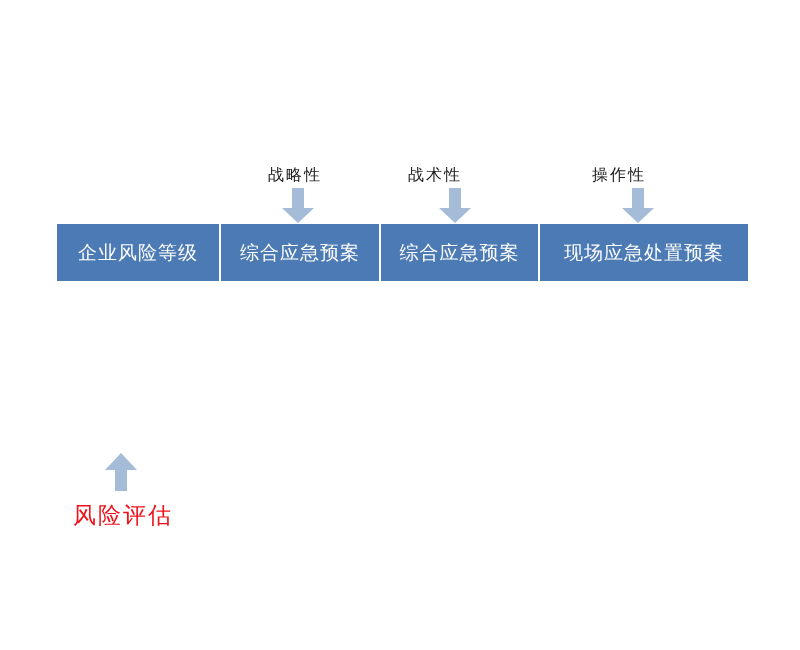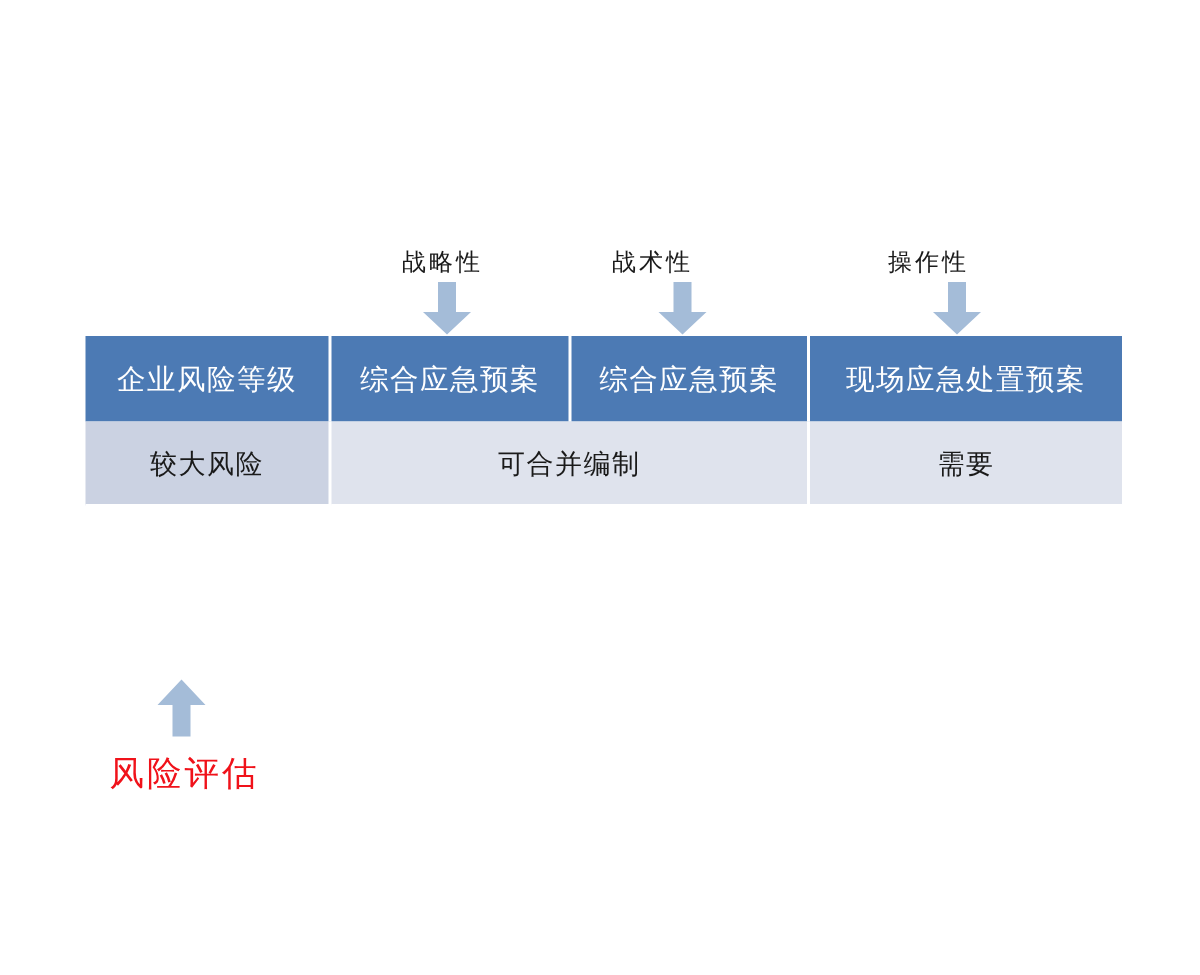--- a/index.html
+++ b/index.html
@@ -122,25 +122,20 @@
   <table id="risk-table">
     <thead>
       <tr>
         <th class="hdr" style="width:162px;">企业风险等级</th>
         <th class="hdr" style="width:158px;">综合应急预案</th>
         <th class="hdr" style="width:157px;">综合应急预案</th>
         <th class="hdr last" style="width:208px;text-align:center;">现场应急处置预案</th>
       </tr>
     </thead>
     <tbody>
-      <tr>
-        <td class="rowcell cat">较大风险</td>
-        <td class="rowcell" colspan="2">可合并编制</td>
-        <td class="rowcell last">需要</td>
-      </tr>
     </tbody>
   </table>
 
   <svg class="arrow-up" style="left:104px; top:452px;" viewBox="0 0 34 40">
     <polygon points="17,1 33,18 23,18 23,39 11,39 11,18 1,18" fill="#A4BCD8"></polygon>
   </svg>
 
   <div id="risk-eval-label" style="left:73px; top:500px;">风险评估</div>
 
 </div>

